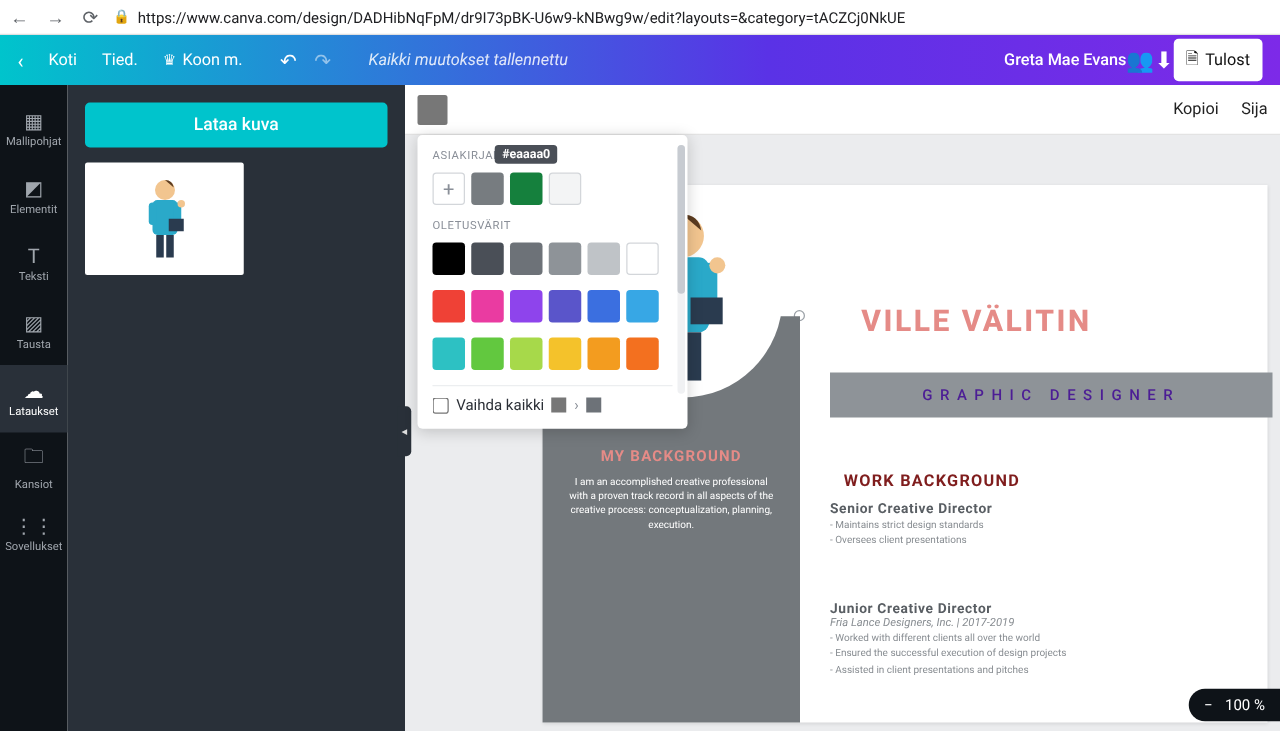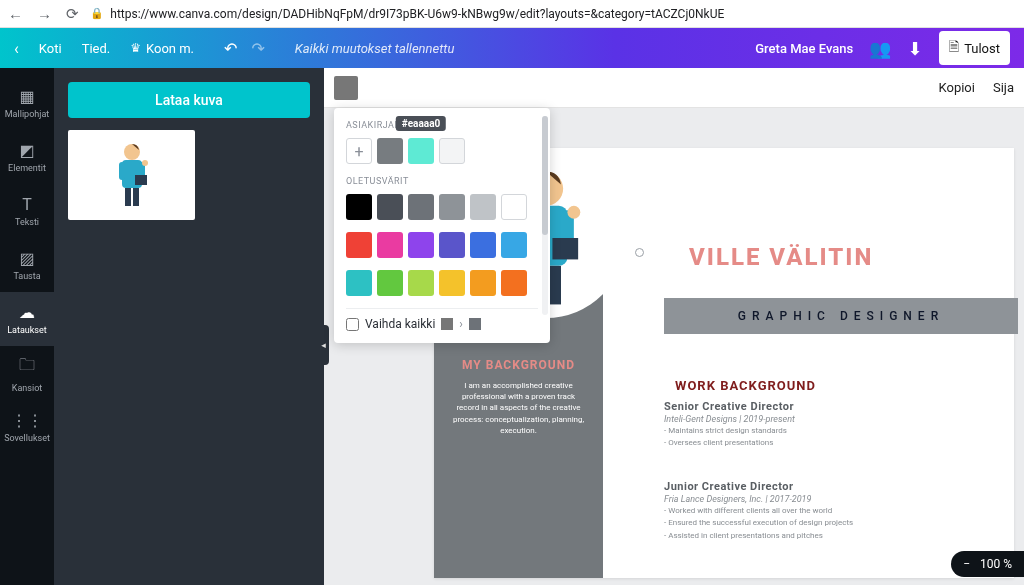--- a/index.html
+++ b/index.html
@@ -9,21 +9,21 @@
 .nav-icons span{cursor:pointer;font-size:15px}
 .url-bar{flex:1;display:flex;align-items:center;gap:6px;font-size:12px;color:#202124}
 .lock{font-size:11px;color:#5f6368}
 .top-bar{height:40px;background:linear-gradient(90deg,#00c4cc 0%,#5a32e6 60%,#7d2ae8 100%);display:flex;align-items:center;padding:0 14px;color:#fff;font-size:13px}
 .top-left{display:flex;align-items:center;gap:20px}
 .top-left .chev{font-size:16px}
 .top-item{display:flex;align-items:center;gap:5px;cursor:pointer}
 .crown{font-size:12px}
 .undo-redo{display:flex;gap:14px;margin-left:10px;font-size:16px}
 .saved-text{font-style:italic;opacity:.85;margin-left:10px;font-size:13px}
-.top-right{margin-left:auto;display:flex;align-items:center;gap:16px}
+.top-right{margin-left:auto;display:flex;align-items:center;gap:0}
 .user-name{font-weight:500}
 .ico-group{font-size:18px}
 .print-btn{background:#fff;color:#111;padding:6px 10px;border-radius:4px;display:flex;align-items:center;gap:5px;font-size:13px}
 .main{display:flex;height:517px}
 .rail{width:54px;background:#0e1318;display:flex;flex-direction:column;align-items:center;padding-top:8px}
 .rail-item{width:100%;height:54px;display:flex;flex-direction:column;align-items:center;justify-content:center;color:#a0a6ad;font-size:9px;gap:3px;cursor:pointer}
 .rail-item.active{background:#293039;color:#fff}
 .rail-ico{font-size:16px}
 .side-panel{width:270px;background:#293039;padding:14px;display:flex;flex-direction:column;gap:12px}
 .upload-btn{background:#00c4cc;color:#fff;text-align:center;padding:10px;border-radius:4px;font-size:14px;font-weight:500;cursor:pointer}
@@ -41,27 +41,27 @@
 .swatch.add{border:1px solid #d3d6da;display:flex;align-items:center;justify-content:center;color:#8a8f98;font-size:16px}
 .swatch.outlined{border:1px solid #d3d6da}
 .tooltip{position:absolute;top:-22px;left:50%;transform:translateX(-50%);background:#4a4f57;color:#fff;font-size:10px;padding:2px 6px;border-radius:3px;white-space:nowrap}
 .change-all{display:flex;align-items:center;gap:6px;font-size:12px;color:#2b2f36;padding-top:8px;border-top:1px solid #eceef0}
 .change-all input{width:13px;height:13px}
 .mini-sw{width:12px;height:12px;background:#777;display:inline-block}
 .arrow{color:#8a8f98}
 .scroll-track{position:absolute;right:2px;top:8px;bottom:28px;width:6px;background:#f0f1f3;border-radius:3px}
 .scroll-thumb{position:absolute;left:0;right:0;background:#c7cbd1;border-radius:3px}
 .doc{position:absolute;top:80px;left:110px;width:580px;height:430px;background:#fff;box-shadow:0 1px 3px rgba(0,0,0,.1)}
-.doc-left{position:absolute;left:0;top:105px;width:169px;height:325px;background:#73787c;color:#fff;text-align:center;padding:10px}
+.doc-left{position:absolute;left:0;top:105px;width:206px;height:325px;background:#73787c;color:#fff;text-align:center;padding:10px}
 .avatar-circle{position:absolute;left:32px;top:-95px;width:160px;height:160px;background:#fff;border-radius:50%;display:flex;align-items:center;justify-content:center;overflow:hidden}
 .bg-title{font-size:12px;font-weight:700;letter-spacing:1px;color:#e58b87;margin-top:95px}
 .bg-text{font-size:8px;line-height:1.4;margin-top:8px;padding:0 8px}
 .sel-handle{position:absolute;width:9px;height:9px;background:#fff;border:1px solid #9aa0a6;border-radius:50%}
 .name-title{position:absolute;top:95px;left:255px;font-size:24px;font-weight:800;letter-spacing:2px;color:#e58b87}
-.role-bar{position:absolute;top:150px;left:230px;width:354px;height:36px;background:#8e9398;color:#0f172a;display:flex;align-items:center;justify-content:center;font-size:12px;letter-spacing:6px;font-weight:500}
+.role-bar{position:absolute;top:150px;left:230px;width:354px;height:36px;background:#8e9398;color:#4c1d95;display:flex;align-items:center;justify-content:center;font-size:12px;letter-spacing:6px;font-weight:500}
 .section-h{position:absolute;left:241px;font-size:13px;font-weight:700;letter-spacing:1px;color:#7f1d1d}
 .job{position:absolute;left:230px;width:340px}
 .job-title{font-size:11px;font-weight:700;color:#595e63;letter-spacing:.5px}
 .job-meta{font-size:9px;font-style:italic;color:#888d92;margin-top:1px}
 .job-line{font-size:8px;color:#888d92;margin-top:2px;line-height:1.3}
 .zoom-pill{position:absolute;right:0;bottom:8px;background:#0e1318;color:#fff;border-radius:20px 0 0 20px;padding:6px 12px;display:flex;align-items:center;gap:10px;font-size:12px}
 </style>
 </head>
 <body>
 
@@ -162,21 +162,21 @@
         <span>Kopioi</span>
         <span>Sija</span>
       </div>
     </div>
 
     <div class="color-pop">
       <div class="pop-section-label">ASIAKIRJAN VÄRIT</div>
       <div class="swatch-row" id="doc-swatches">
         <div class="swatch add">+</div>
       <div class="swatch" style="background: rgb(119, 124, 128);"></div>
-          <div class="swatch" style="background: #5eead4; font-weight: bold;">
+          <div class="swatch" style="background: #15803d; font-weight: bold;">
             <div class="tooltip">#eaaaa0</div>
           </div>
           <div class="swatch outlined" style="background: rgb(243, 244, 245);"></div>
         </div>
       <div class="pop-section-label">OLETUSVÄRIT</div>
       <div id="default-swatches">
           <div class="swatch-row">
             <div class="swatch" style="background: rgb(0, 0, 0);"></div>
             <div class="swatch" style="background: rgb(74, 79, 87);"></div>
             <div class="swatch" style="background: rgb(109, 114, 120);"></div>
@@ -235,21 +235,20 @@
         <div class="bg-text">I am an accomplished creative professional with a proven track record in all aspects of the creative process: conceptualization, planning, execution.</div>
       </div>
 
       <div class="name-title">VILLE VÄLITIN</div>
       <div class="role-bar">GRAPHIC DESIGNER</div>
 
       <div class="section-h" style="top:230px">WORK BACKGROUND</div>
 
       <div class="job" style="top:252px">
         <div class="job-title">Senior Creative Director</div>
-        <div class="job-meta">Inteli-Gent Designs | 2019-present</div>
         <div class="job-line">- Maintains strict design standards</div>
         <div class="job-line">- Oversees client presentations</div>
       </div>
 
       <div class="job" style="top:332px">
         <div class="job-title">Junior Creative Director</div>
         <div class="job-meta">Fria Lance Designers, Inc. | 2017-2019</div>
         <div class="job-line">- Worked with different clients all over the world</div>
         <div class="job-line">- Ensured the successful execution of design projects</div>
         <div class="job-line">- Assisted in client presentations and pitches</div>

